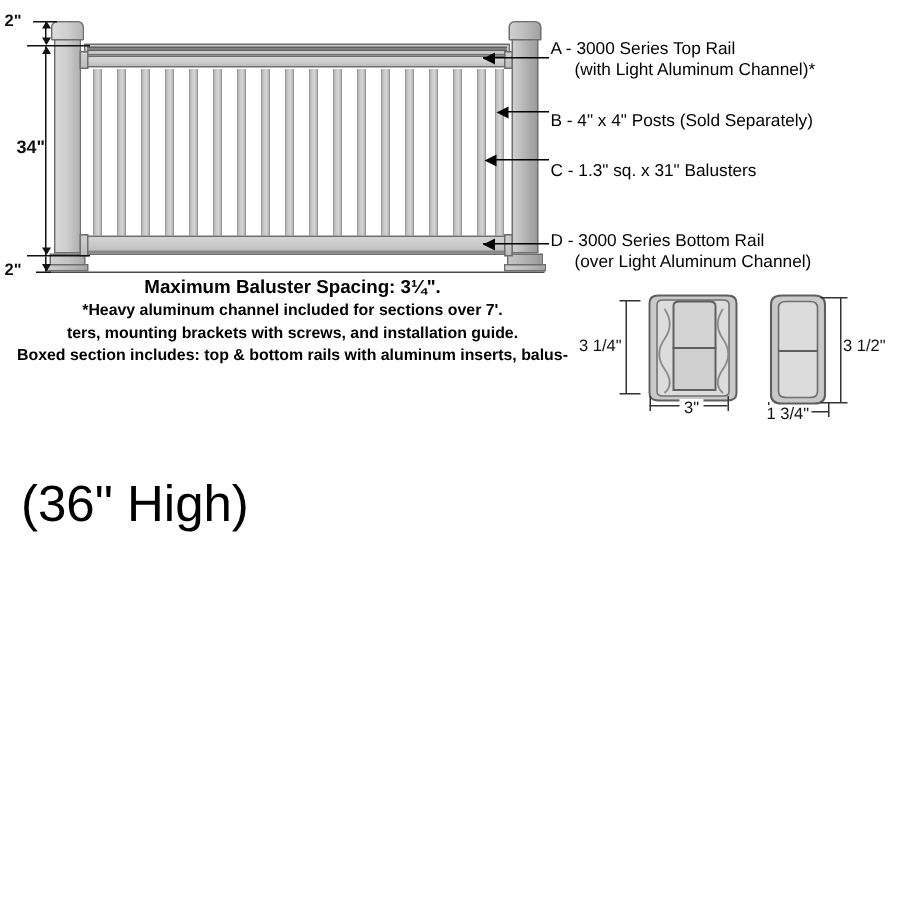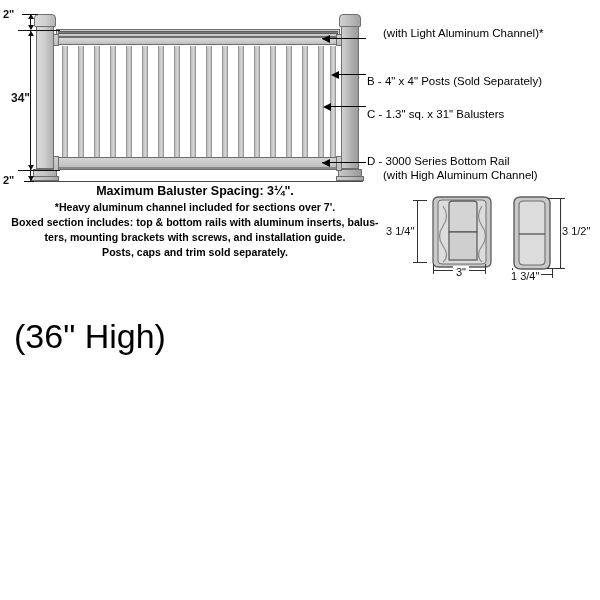--- a/index.html
+++ b/index.html
@@ -282,40 +282,40 @@
 
   <div class="leader" style="left:330px; top:106px; width:36px;"></div>
   <div class="leader-arrow" style="left:323px; top:103px;"></div>
 
   <div class="leader" style="left:322px; top:162px; width:44px;"></div>
   <div class="leader-arrow" style="left:322px; top:159px;"></div>
 </div>
 
 <div id="legend">
   <div class="legend-row" style="top:0px;">
+    <span>A - 3000 Series Top Rail</span>
     <span class="l2">(with Light Aluminum Channel)*</span>
   </div>
   <div class="legend-row" style="top:48px;">
     <span>B - 4" x 4" Posts (Sold Separately)</span>
   </div>
   <div class="legend-row" style="top:81px;">
     <span>C - 1.3" sq. x 31" Balusters</span>
   </div>
   <div class="legend-row" style="top:128px;">
     <span>D - 3000 Series Bottom Rail</span>
-    <span class="l2">(with High Aluminum Channel)</span>
+    <span class="l2">(over Light Aluminum Channel)</span>
   </div>
 </div>
 
 <div id="notes">
   <div class="headline">Maximum Baluster Spacing: 3¼".</div>
   <div class="line">*Heavy aluminum channel included for sections over 7'.</div>
+  <div class="line">ters, mounting brackets with screws, and installation guide.</div>
   <div class="line">Boxed section includes: top &amp; bottom rails with aluminum inserts, balus-</div>
-  <div class="line">ters, mounting brackets with screws, and installation guide.</div>
-  <div class="line">Posts, caps and trim sold separately.</div>
 </div>
 
 <div id="sections">
 
   <svg width="78" height="78" viewBox="0 0 78 78" style="position:absolute; left:28px; top:4px;">
 
     <path d="M10 8 Q10 3 16 3 L62 3 Q68 3 68 8 L68 68 Q68 73 62 73 L16 73 Q10 73 10 68 Z" fill="#c9c9c9" stroke="#5e5e5e" stroke-width="1.3"></path>
     <path d="M15 9 Q15 6 19 6 L59 6 Q63 6 63 9 L63 67 Q63 70 59 70 L19 70 Q15 70 15 67 Z" fill="#dcdcdc" stroke="#6e6e6e" stroke-width="1"></path>
 
     <path d="M26 10 Q26 7 30 7 L50 7 Q54 7 54 10 L54 38 L26 38 Z" fill="#d4d4d4" stroke="#5e5e5e" stroke-width="1.3"></path>

